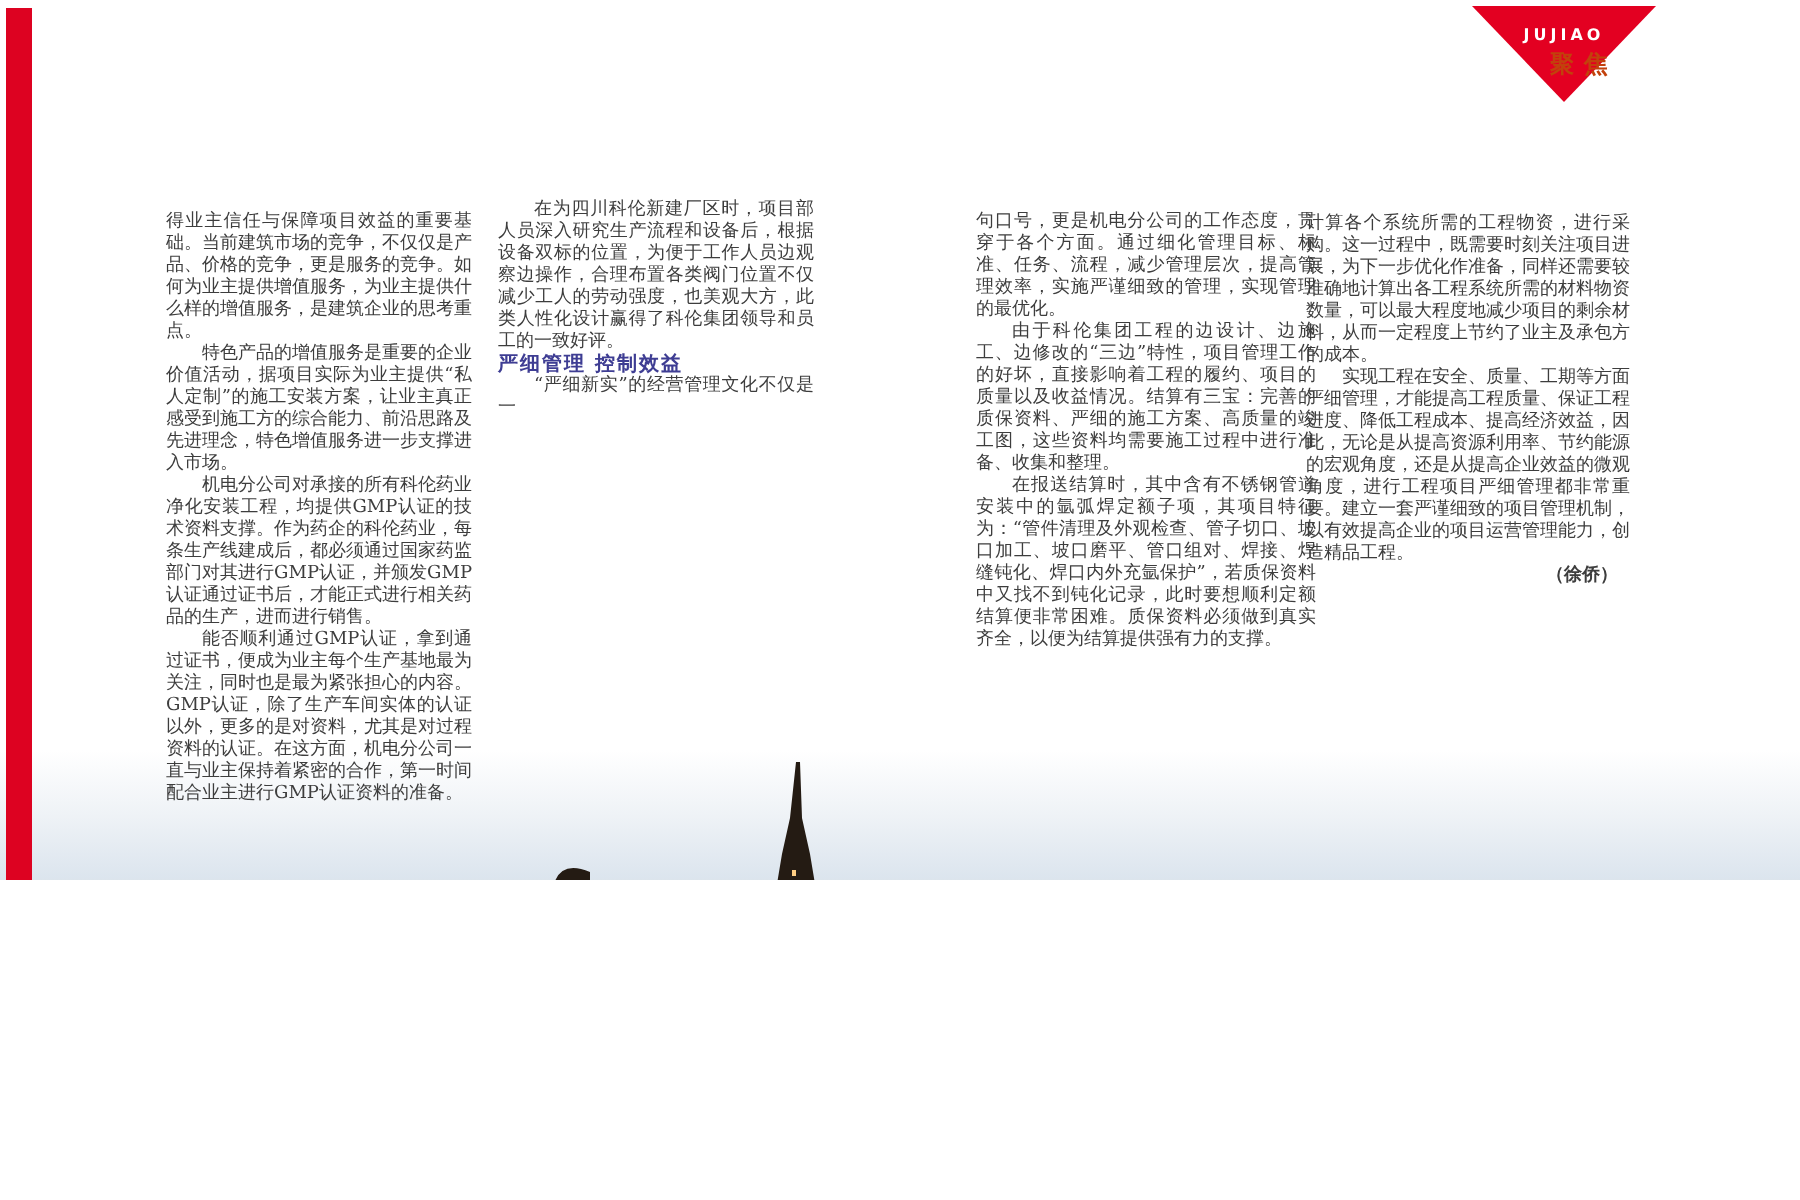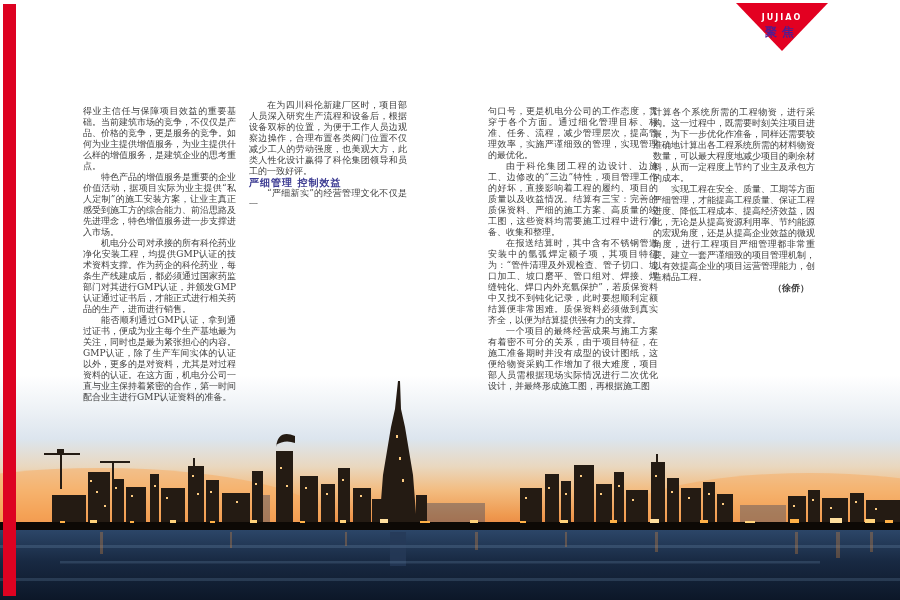--- a/index.html
+++ b/index.html
@@ -1,28 +1,28 @@
 <!DOCTYPE html>
 <html><head>
 <meta charset="utf-8">
 <style>
   html,body{margin:0;padding:0;background:#fff;}
-  .page{position:relative;width:900px;height:600px;background:#ffffff;overflow:hidden;
+  .page{position:relative;width:900px;height:440px;background:#ffffff;overflow:hidden;
         font-family:"DejaVu Serif","Liberation Serif",serif;}
   
   .red-strip{position:absolute;left:3px;top:4px;width:13px;height:592px;background:#dd0221;z-index:5;}
   
   .masthead{position:absolute;left:736px;top:3px;width:92px;height:50px;z-index:5;}
   .triangle{position:absolute;left:0;top:0;width:0;height:0;
             border-left:46px solid transparent;border-right:46px solid transparent;
             border-top:48px solid #e30021;}
   .logo-latin{position:absolute;top:10px;left:0;width:92px;text-align:center;color:#ffffff;
               font-family:"DejaVu Sans","Liberation Sans",sans-serif;
               font-size:8px;font-weight:bold;letter-spacing:2px;}
-  .logo-cn{position:absolute;top:21px;left:0;width:92px;text-align:center;color:#4c1d95;
+  .logo-cn{position:absolute;top:21px;left:10px;width:92px;text-align:center;color:#c2410c;
            font-size:12px;font-weight:bold;letter-spacing:5px;}
   
   .col{position:absolute;z-index:3;font-size:9px;line-height:11px;color:#3d3d3d;
        text-align:justify;}
   .col p{margin:0;}
   .col p.ind{text-indent:2em;}
   .col-1{left:83px;top:106px;width:153px;}
   .col-2{left:249px;top:100px;width:158px;}
   .col-3{left:488px;top:106px;width:170px;}
   .col-4{left:653px;top:107px;width:162px;}
@@ -220,21 +220,20 @@
   <div class="col col-2">
     <p class="ind">在为四川科伦新建厂区时，项目部人员深入研究生产流程和设备后，根据设备双标的位置，为便于工作人员边观察边操作，合理布置各类阀门位置不仅减少工人的劳动强度，也美观大方，此类人性化设计赢得了科伦集团领导和员工的一致好评。</p>
     <p class="heading">严细管理 控制效益</p>
     <p class="ind">“严细新实”的经营管理文化不仅是一</p>
   </div>
 
   <div class="col col-3">
     <p class="cont">句口号，更是机电分公司的工作态度，贯穿于各个方面。通过细化管理目标、标准、任务、流程，减少管理层次，提高管理效率，实施严谨细致的管理，实现管理的最优化。</p>
     <p class="ind">由于科伦集团工程的边设计、边施工、边修改的“三边”特性，项目管理工作的好坏，直接影响着工程的履约、项目的质量以及收益情况。结算有三宝：完善的质保资料、严细的施工方案、高质量的竣工图，这些资料均需要施工过程中进行准备、收集和整理。</p>
     <p class="ind">在报送结算时，其中含有不锈钢管道安装中的氩弧焊定额子项，其项目特征为：“管件清理及外观检查、管子切口、坡口加工、坡口磨平、管口组对、焊接、焊缝钝化、焊口内外充氩保护”，若质保资料中又找不到钝化记录，此时要想顺利定额结算便非常困难。质保资料必须做到真实齐全，以便为结算提供强有力的支撑。</p>
-    <p class="ind">一个项目的最终经营成果与施工方案有着密不可分的关系，由于项目特征，在施工准备期时并没有成型的设计图纸，这便给物资采购工作增加了很大难度，项目部人员需根据现场实际情况进行二次优化设计，并最终形成施工图，再根据施工图</p>
   </div>
 
   <div class="col col-4">
     <p class="cont">计算各个系统所需的工程物资，进行采购。这一过程中，既需要时刻关注项目进展，为下一步优化作准备，同样还需要较准确地计算出各工程系统所需的材料物资数量，可以最大程度地减少项目的剩余材料，从而一定程度上节约了业主及承包方的成本。</p>
     <p class="ind">实现工程在安全、质量、工期等方面严细管理，才能提高工程质量、保证工程进度、降低工程成本、提高经济效益，因此，无论是从提高资源利用率、节约能源的宏观角度，还是从提高企业效益的微观角度，进行工程项目严细管理都非常重要。建立一套严谨细致的项目管理机制，以有效提高企业的项目运营管理能力，创造精品工程。</p>
     <p class="byline">（徐侨）</p>
   </div>
 
 </div>
 

